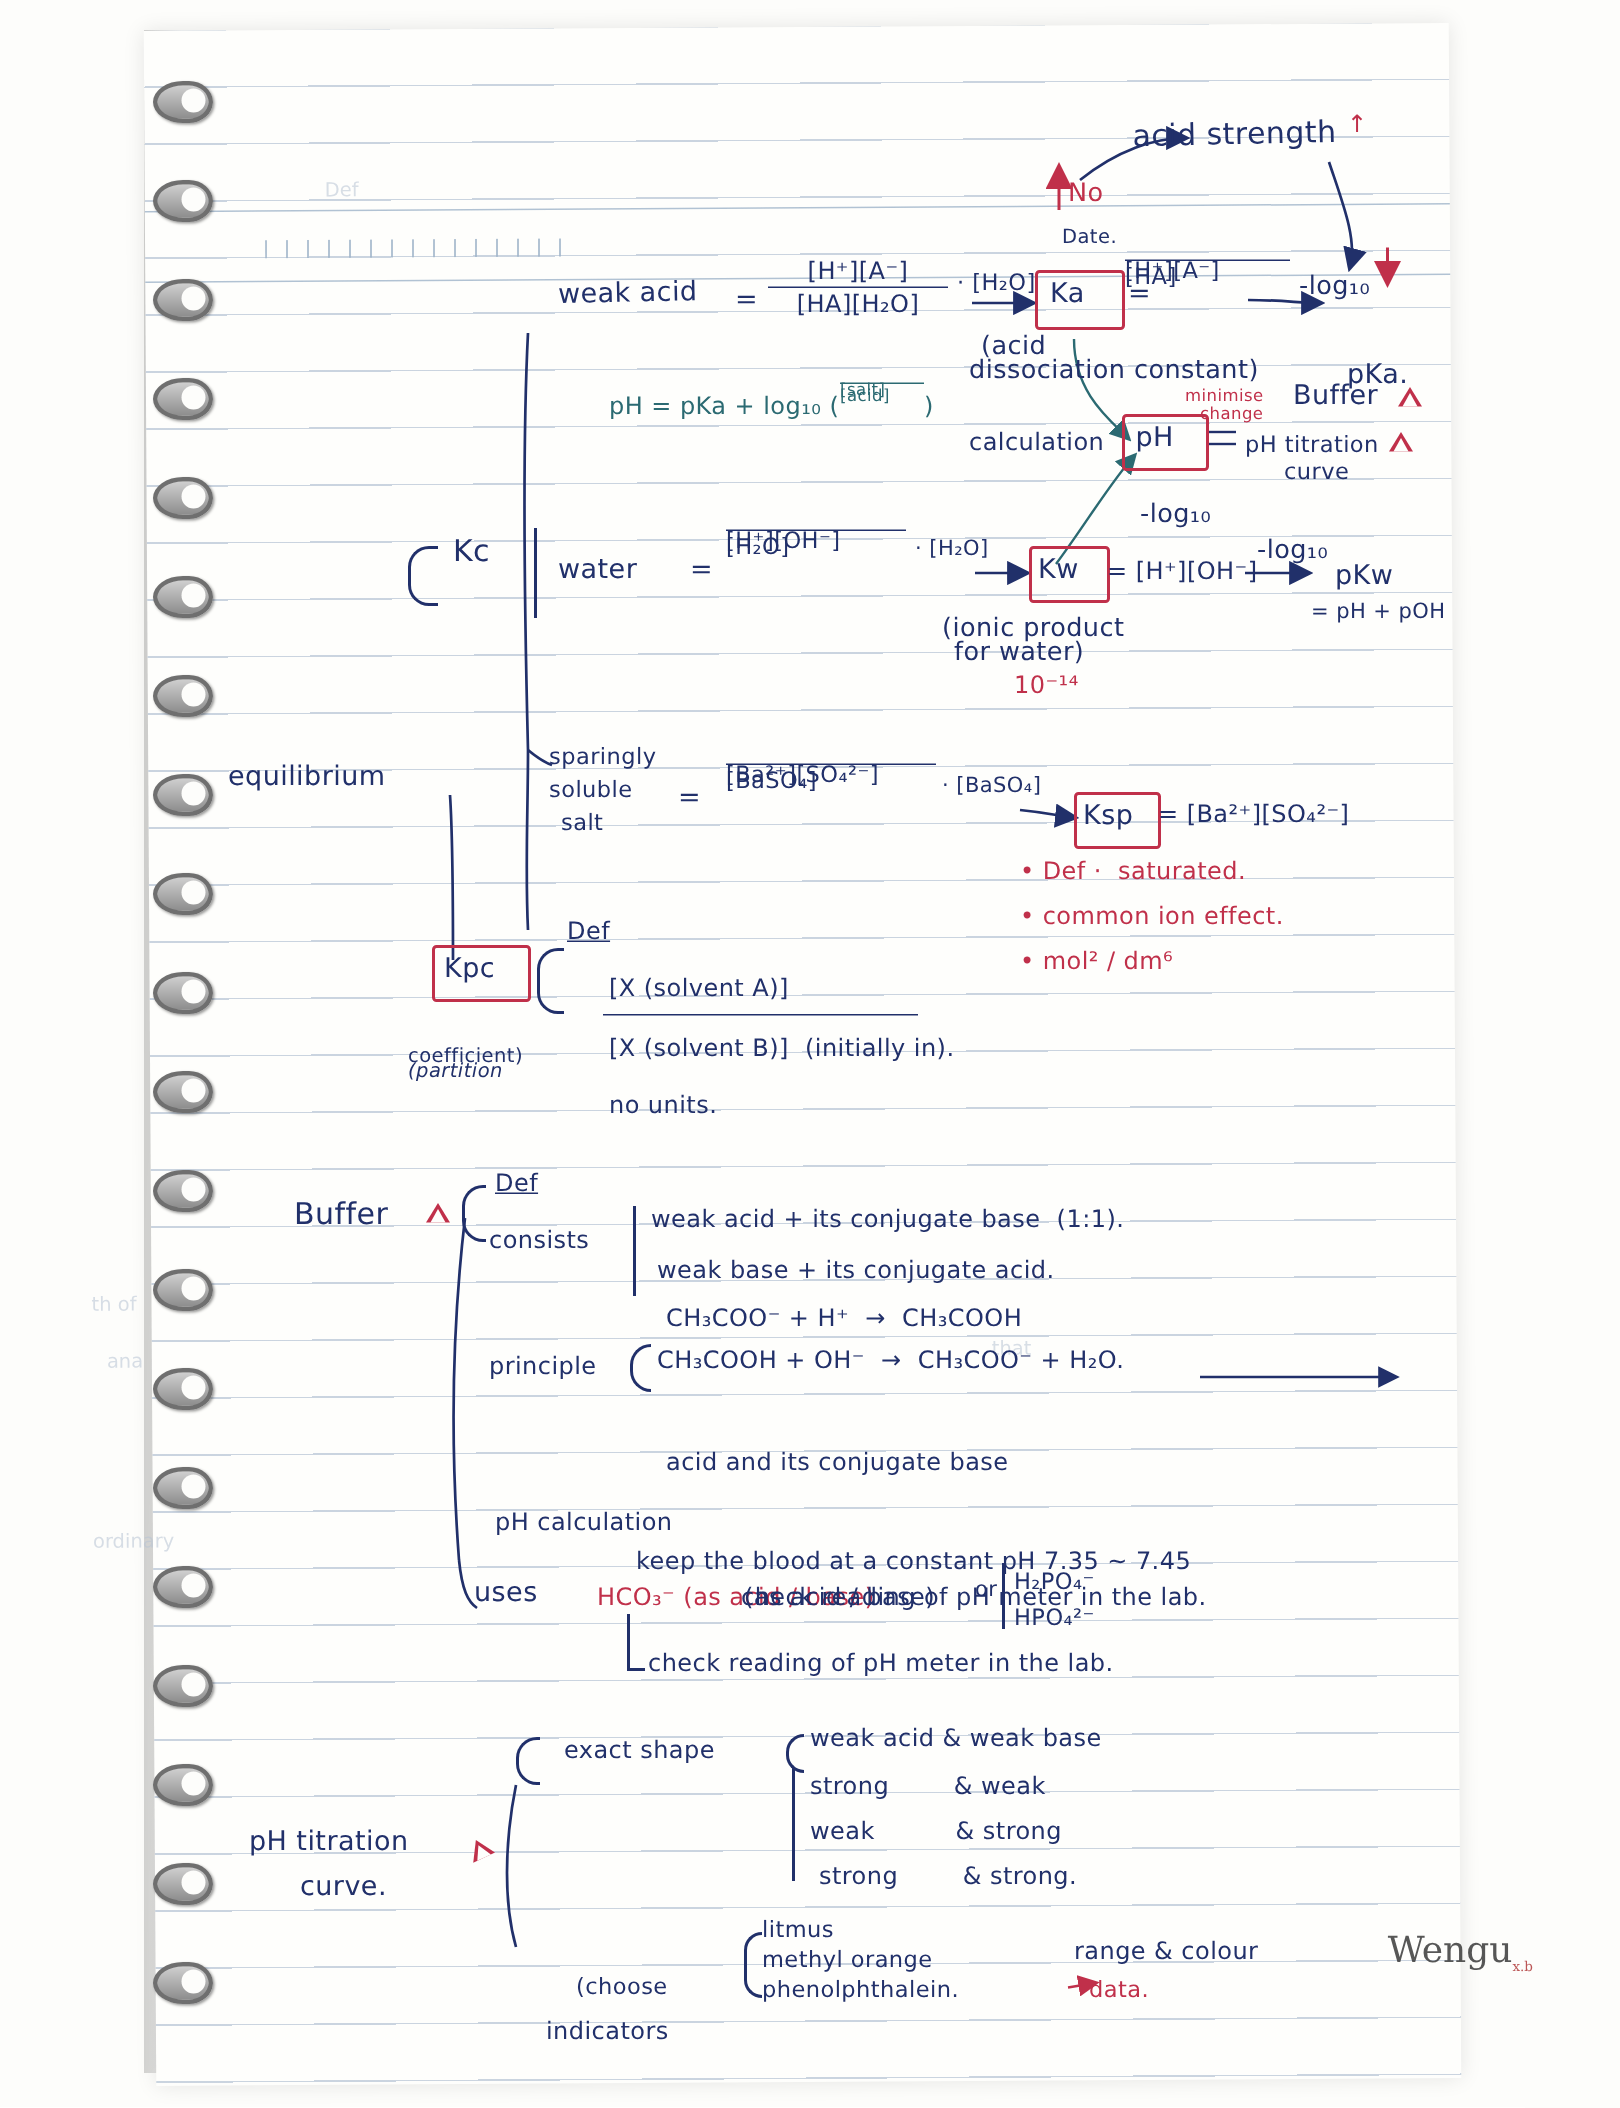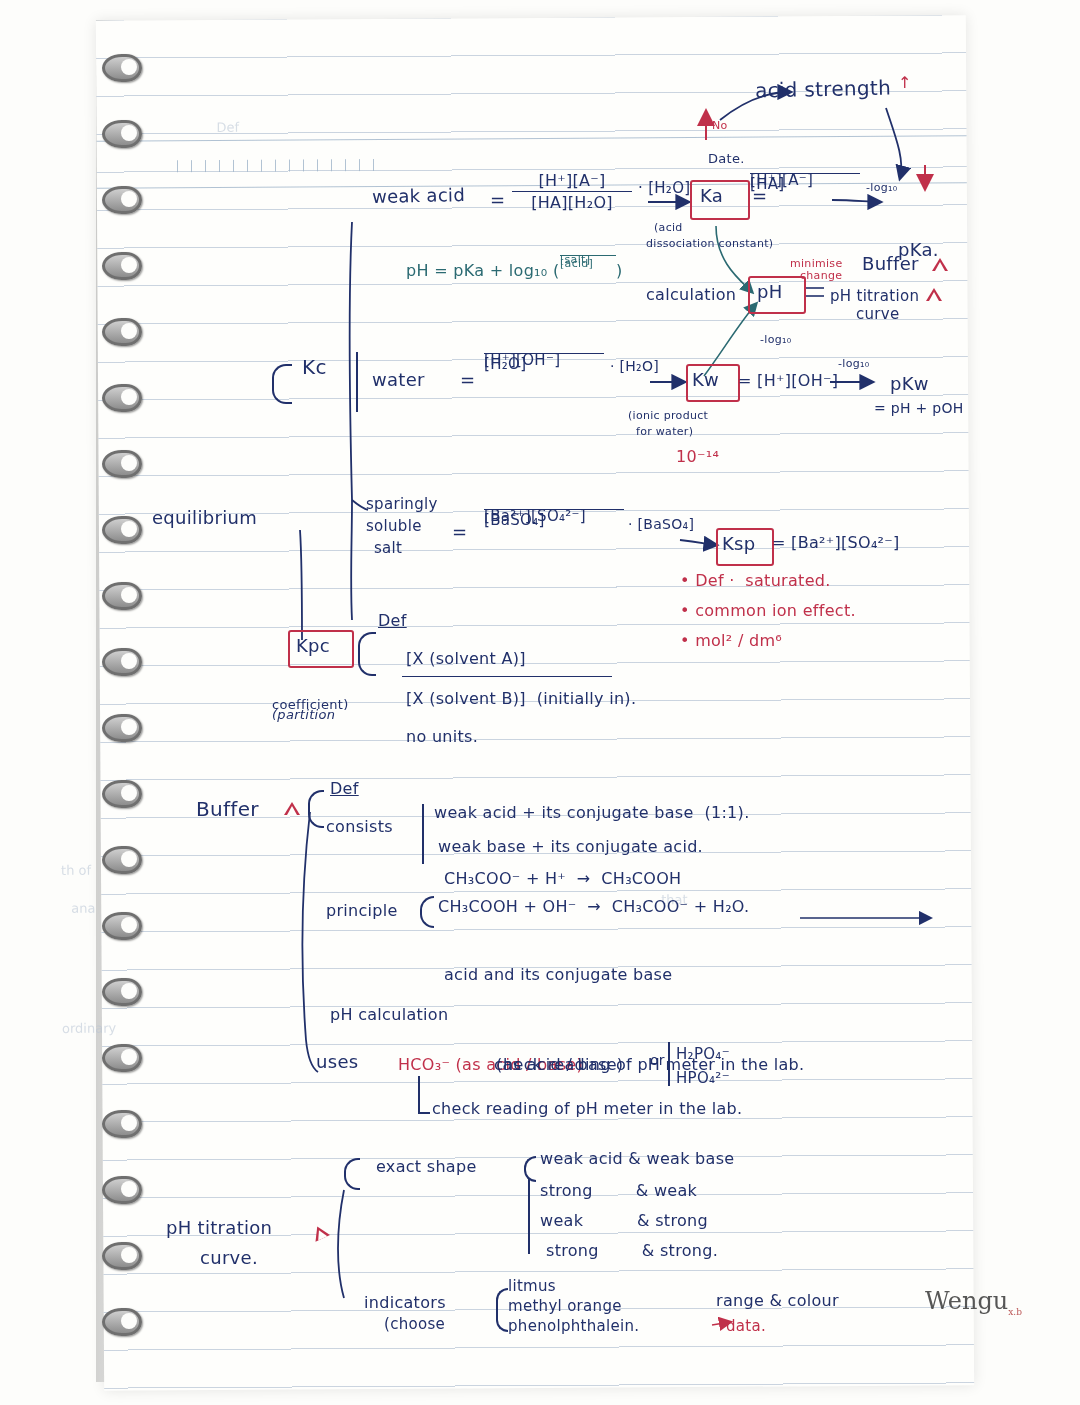--- a/index.html
+++ b/index.html
@@ -93,21 +93,21 @@
     font-family: "DejaVu Sans", sans-serif;
     color: #1f2b55;
     white-space: pre;
     line-height: 1.15;
     letter-spacing: 0.3px;
   }
   .blue  { color: #21306a; }
   .red   { color: #c0304a; }
   .teal  { color: #2b6a72; }
   .sz11 { font-size: 11px; }
-  .sz12 { font-size: 11px; }
+  .sz12 { font-size: 17px; }
   .sz13 { font-size: 13px; }
   .sz14 { font-size: 14px; }
   .sz15 { font-size: 15px; }
   .sz16 { font-size: 16px; }
   .sz18 { font-size: 18px; }
   .sz20 { font-size: 20px; }
   .under { text-decoration: underline; }
   .rot-1 { transform: rotate(-1.2deg); }
   
   .frac {
@@ -420,20 +420,21 @@
   <div class="hw blue sz16" style="left:438px; top:838px;">weak base + its conjugate acid.</div>
 
   <div class="hw blue sz16" style="left:326px; top:902px;">principle</div>
   <div class="bracket" style="left:420px; top:896px; width:12px; height:28px; border-right:none;"></div>
   <div class="hw blue sz16" style="left:444px; top:870px;">CH₃COO⁻ + H⁺  →  CH₃COOH</div>
   <div class="hw blue sz16" style="left:438px; top:898px;">CH₃COOH + OH⁻  →  CH₃COO⁻ + H₂O.</div>
   <div class="hw blue sz16" style="left:444px; top:966px;">acid and its conjugate base</div>
 
   <div class="hw blue sz18" style="left:316px; top:1052px;">uses</div>
   <div class="hw blue sz16" style="left:330px; top:1006px;">pH calculation</div>
+  <div class="hw blue sz16" style="left:424px; top:1032px;">keep the blood at a constant pH 7.35 ~ 7.45</div>
   <div class="hw red sz16" style="left:398px; top:1056px;">HCO₃⁻ (as acid / base)</div>
   <div class="hw blue sz16" style="left:494px; top:1056px;">check reading of pH meter in the lab.</div>
   <div class="hw blue sz16" style="left:496px; top:1056px;">(as acid / base)</div>
   <div class="hw blue sz14" style="left:650px; top:1052px;">or</div>
   <div class="hw blue sz15" style="left:676px; top:1046px;">H₂PO₄⁻</div>
   <div class="hw blue sz15" style="left:676px; top:1070px;">HPO₄²⁻</div>
   <div class="vbar" style="left:668px; top:1042px; height:44px;"></div>
 
   <div class="hw blue sz16" style="left:432px; top:1100px;">check reading of pH meter in the lab.</div>
   <div class="vbar" style="left:418px; top:1076px; height:36px; border-bottom:2px solid #21306a; width:10px;"></div>
@@ -446,21 +447,21 @@
 
   <div class="hw blue sz16" style="left:376px; top:1158px;">exact shape</div>
   <div class="bracket" style="left:524px; top:1156px; width:10px; height:22px; border-right:none;"></div>
 
   <div class="hw blue sz16" style="left:540px; top:1150px;">weak acid &amp; weak base</div>
   <div class="vbar" style="left:528px; top:1178px; height:76px;"></div>
   <div class="hw blue sz16" style="left:540px; top:1182px;">strong        &amp; weak</div>
   <div class="hw blue sz16" style="left:540px; top:1212px;">weak          &amp; strong</div>
   <div class="hw blue sz16" style="left:546px; top:1242px;">strong        &amp; strong.</div>
 
-  <div class="hw blue sz16" style="left:364px; top:1294px;">indicators</div>
+  <div class="hw blue sz16" style="left:364px; top:1345px;">indicators</div>
   <div class="hw blue sz15" style="left:384px; top:1316px;">(choose</div>
 
   <div class="bracket" style="left:496px; top:1288px; width:10px; height:40px; border-right:none;"></div>
   <div class="hw blue sz15" style="left:508px; top:1278px;">litmus</div>
   <div class="hw blue sz15" style="left:508px; top:1298px;">methyl orange</div>
   <div class="hw blue sz15" style="left:508px; top:1318px;">phenolphthalein.</div>
 
   <div class="hw blue sz16" style="left:716px; top:1292px;">range &amp; colour</div>
   <div class="hw red sz15" style="left:726px; top:1318px;">data.</div>
 

